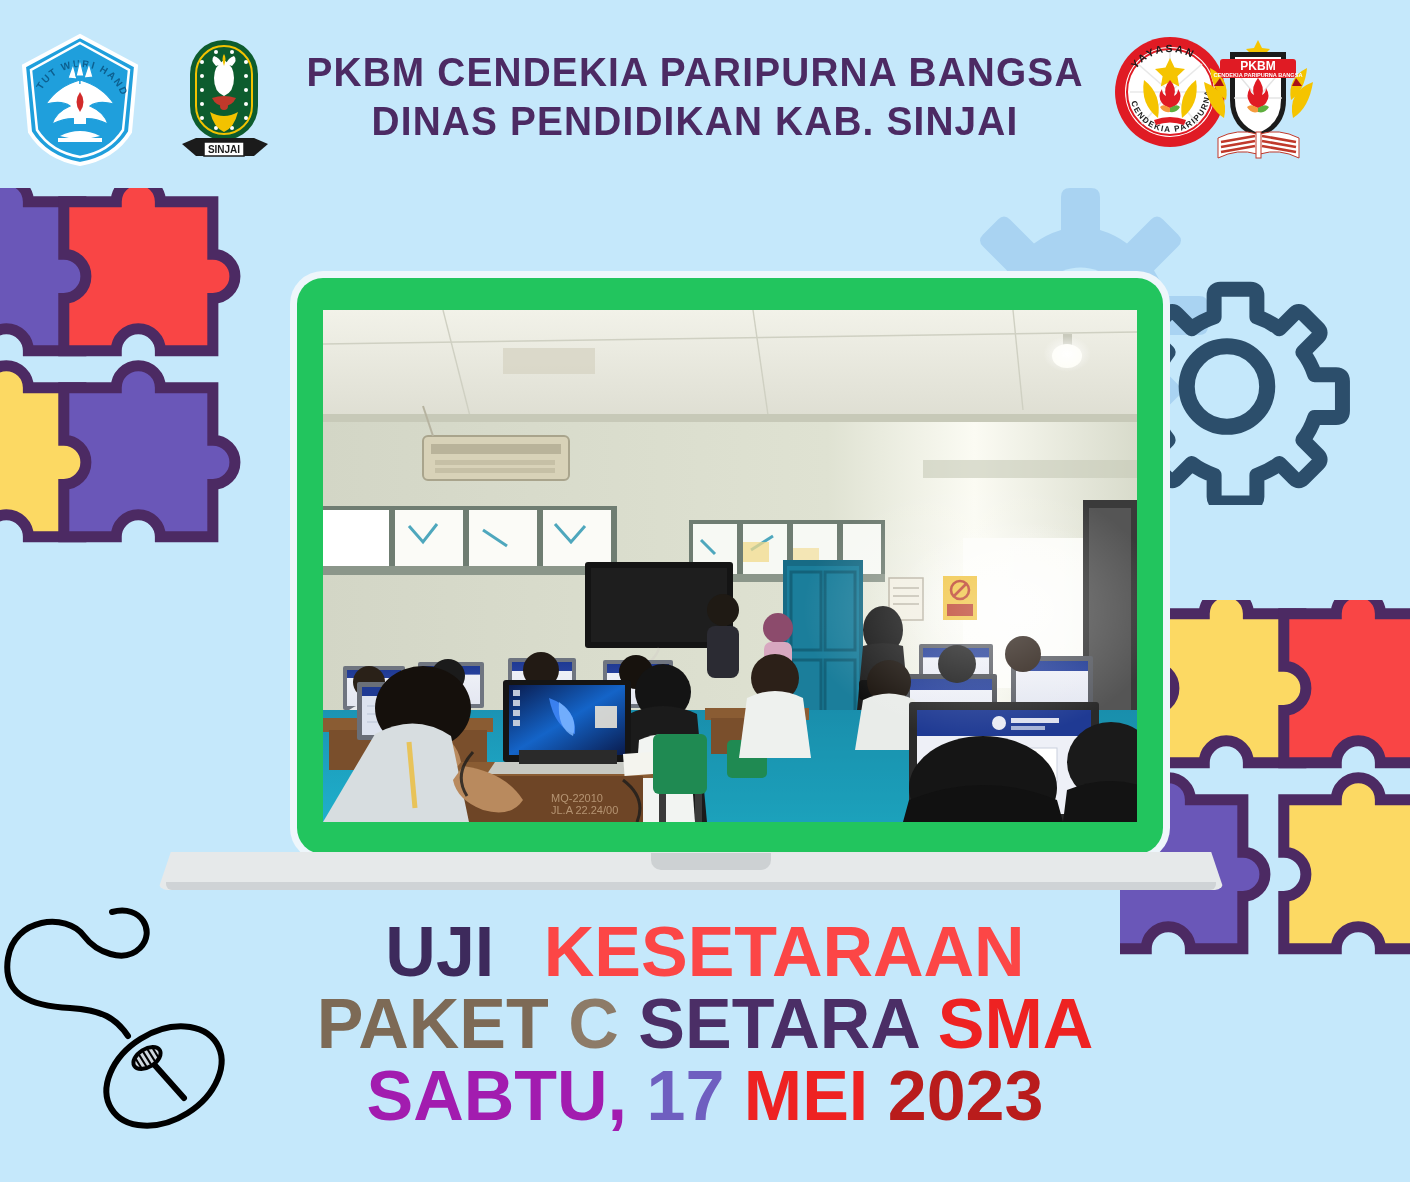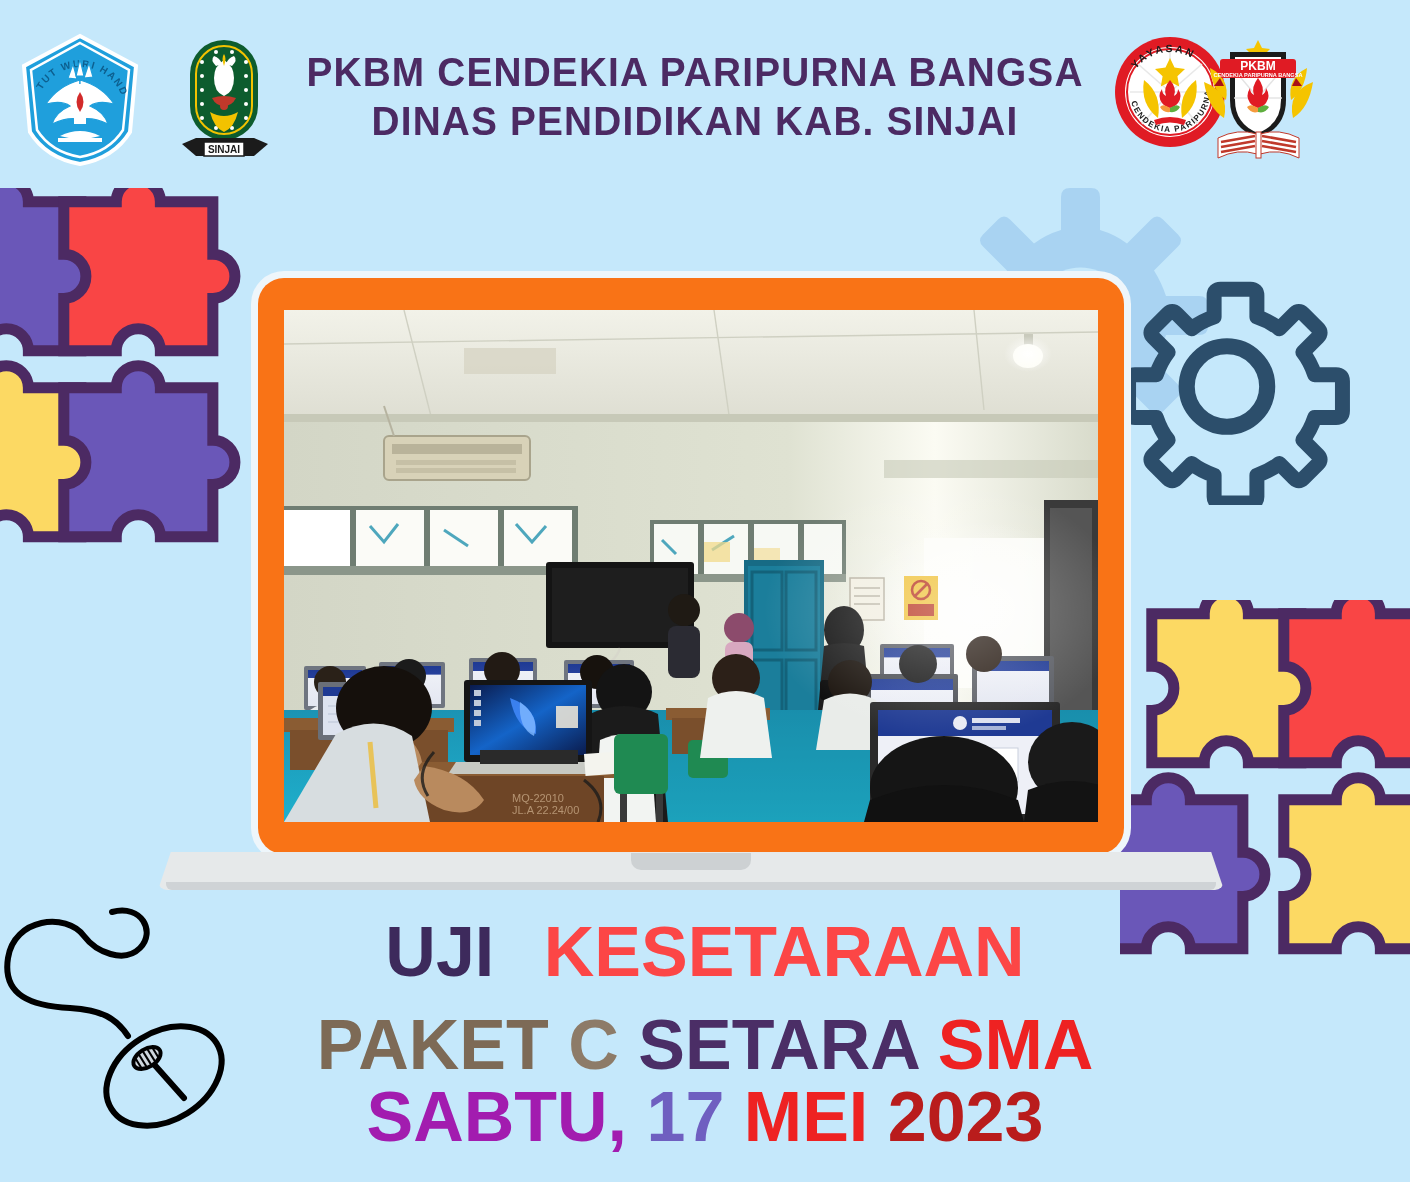--- a/index.html
+++ b/index.html
@@ -24,23 +24,24 @@
     font-weight:bold;font-style:normal;
     letter-spacing:1.2px;
     line-height:1.22;
   }
   .header-titles .l1{font-size:40px;display:block;transform:scaleX(.97);}
   .header-titles .l2{font-size:40px;display:block;transform:scaleX(.97);}
 
   
   .laptop{position:absolute;left:258px;top:278px;z-index:15;}
   .laptop-lid{
-    width:866px;height:576px;background:#f97316;border-radius:26px;
+    width:866px;height:576px;background:#22c55e;border-radius:26px;
     box-shadow:0 0 0 7px #eef6fb;
     position:relative;
+    margin-left:39px;
   }
   .laptop-screen{
     position:absolute;left:26px;top:32px;width:814px;height:512px;
     overflow:hidden;background:#2a3a3a;
   }
   .laptop-base{
     position:absolute;left:-100px;top:574px;width:1066px;height:38px;
     background:#e6e9ea;border-radius:0 0 9px 9px;
     clip-path:polygon(1.2% 0%, 98.8% 0%, 100% 100%, 0% 100%);
   }
@@ -53,21 +54,21 @@
     background:#cdd1d3;border-radius:0 0 10px 10px;
   }
 
   
   .bottom-title{
     position:absolute;left:0;top:916px;width:1410px;text-align:center;z-index:25;
     font-weight:bold;line-height:1.03;letter-spacing:0px;
   }
   .bt-line{display:block;white-space:nowrap;}
   .bt1{font-size:70px;}
-  .bt2{font-size:70px;margin-top:21px;}
+  .bt2{font-size:70px;}
   .bt3{font-size:70px;}
   .c-purple-dark{color:#3d2a5c;text-align:right;}
   .c-coral{color:#fc4646;margin-left:30px;}
   .c-taupe{color:#7d6a56;}
   .c-taupe2{color:#8d7b68;}
   .c-violet{color:#4b2e66;}
   .c-red{color:#ee2222;}
   .c-red2{color:#a21caf;}
   .c-periwinkle{color:#6f5fc0;}
   .c-black{color:#b91c1c;}

